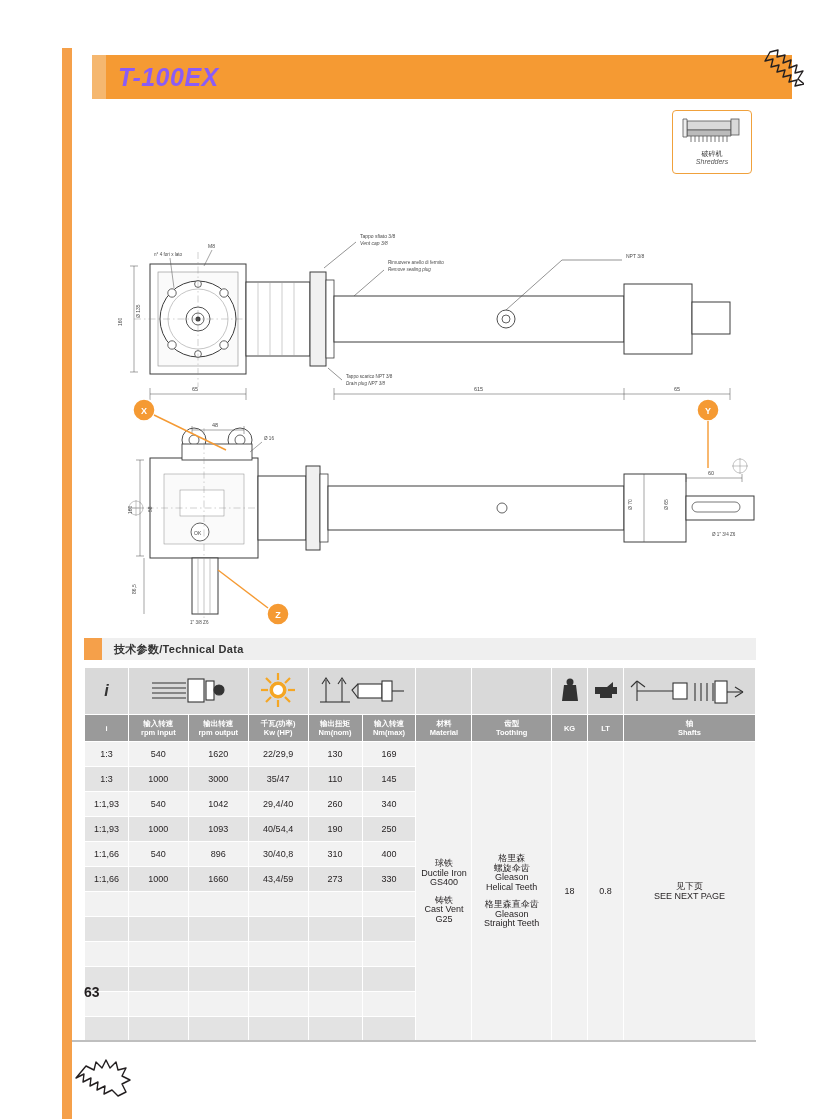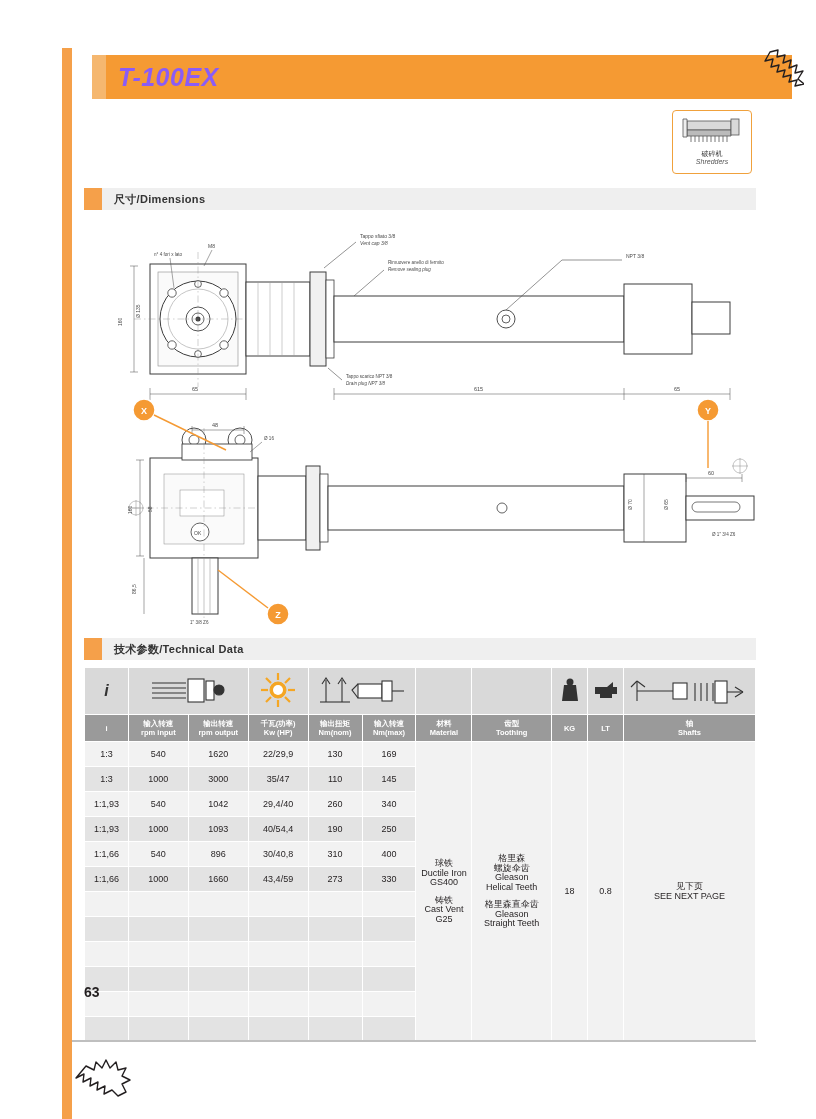--- a/index.html
+++ b/index.html
@@ -235,25 +235,20 @@
         <line x1="42" y1="19" x2="42" y2="25"></line>
           <line x1="46" y1="19" x2="46" y2="25"></line>
       </g>
       <rect x="50" y="2" width="8" height="16" fill="#d9d9d9" stroke="#555" stroke-width="0.8"></rect>
       <path d="M2 2 L6 2 L6 20 L2 20 Z" fill="#eee" stroke="#555" stroke-width="0.8"></path>
     </svg>
     <div class="cat-badge-cn cn" style="position:absolute;left:0;top:38px;width:78px;">破碎机</div>
     <div class="cat-badge-en en" style="position:absolute;left:0;top:47px;width:78px;">Shredders</div>
   </div>
 
-  <div class="section-head" style="left:84px; top:188px; width:672px;">
-    <div class="sq"></div>
-    <div class="bar" style="width:654px;"></div>
-    <div class="lbl">尺寸/Dimensions</div>
-  </div>
 
   <div class="drawing">
     <svg width="668" height="410" viewBox="0 0 668 410">
       <g fill="none" stroke="#4b4b4b" stroke-width="0.7" font-family="Liberation Sans, sans-serif">
 
         <rect x="58" y="42" width="96" height="110" fill="#ffffff" stroke="#3c3c3c" stroke-width="1"></rect>
         <rect x="66" y="50" width="80" height="94" fill="#fafafa" stroke="#8a8a8a" stroke-width="0.6"></rect>
         <circle cx="106" cy="97" r="38" fill="#ffffff" stroke="#3c3c3c" stroke-width="1"></circle>
         <circle cx="106" cy="97" r="30" stroke="#8a8a8a" stroke-width="0.5"></circle>
         <circle cx="106" cy="97" r="12" fill="#ffffff" stroke="#3c3c3c" stroke-width="0.9"></circle>

